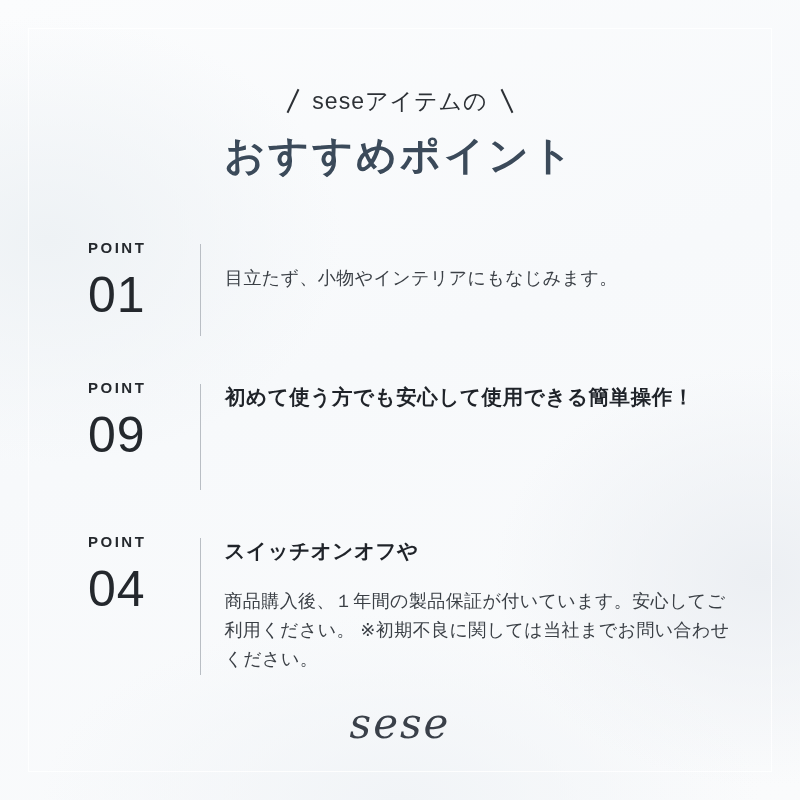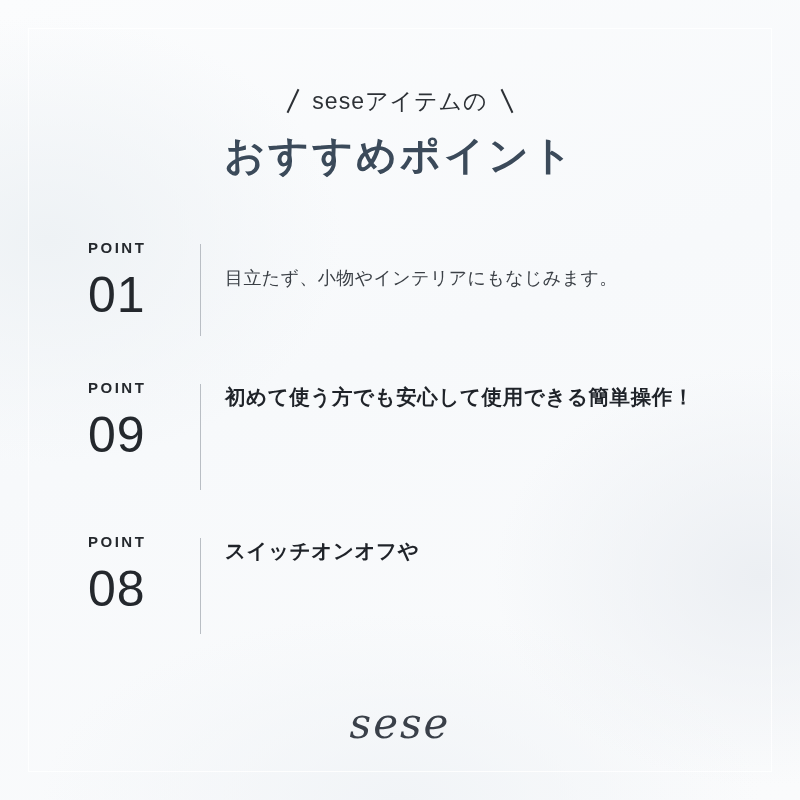--- a/index.html
+++ b/index.html
@@ -194,25 +194,27 @@
       </div>
       <div class="divider"></div>
       <div class="point-body">
         <div class="point-title">初めて使う方でも安心して使用できる簡単操作！</div>
       </div>
     </div>
 
     <div class="point point-03">
       <div class="point-num-col">
         <div class="point-label">POINT</div>
-        <div class="point-number">08</div>
+        <div class="point-number">04</div>
       </div>
       <div class="divider"></div>
       <div class="point-body">
         <div class="point-title">スイッチオンオフや</div>
+        <div class="point-desc">商品購入後、１年間の製品保証が付いています。安心してご利用ください。
+※初期不良に関しては当社までお問い合わせください。</div>
       </div>
     </div>
 
   </div>
 
   <div class="logo">sese</div>
 
 </div>
 
 </body></html>

